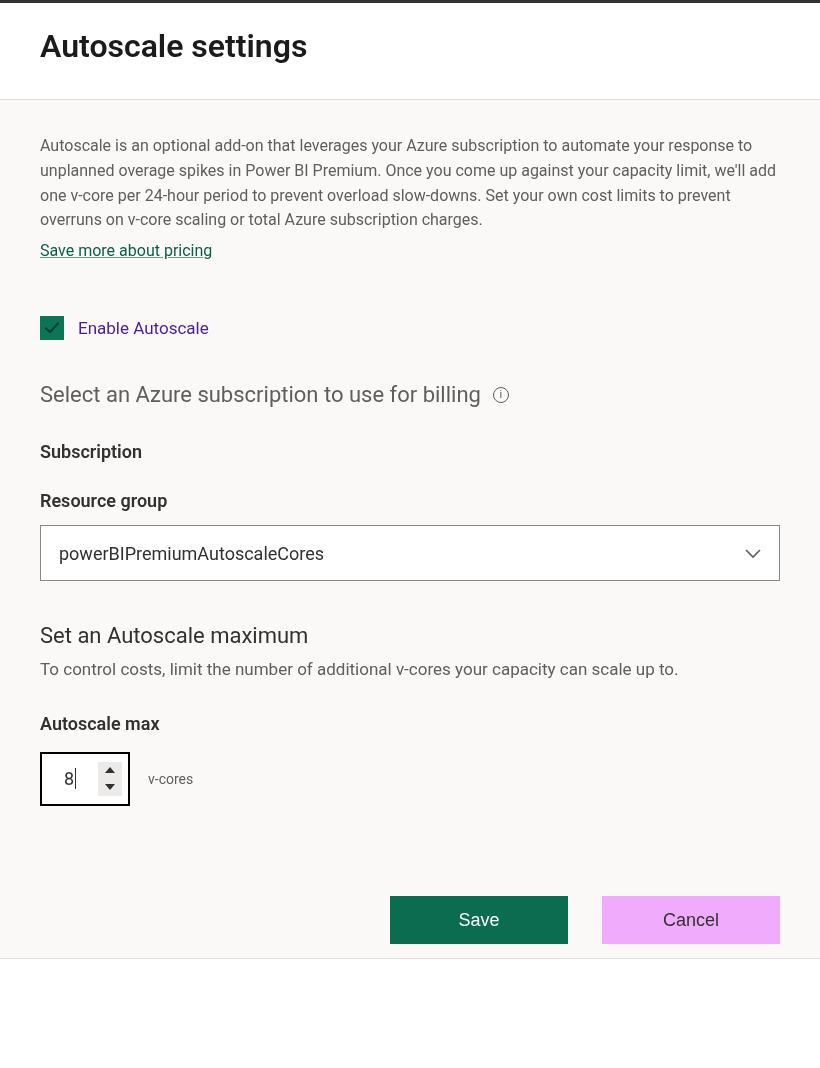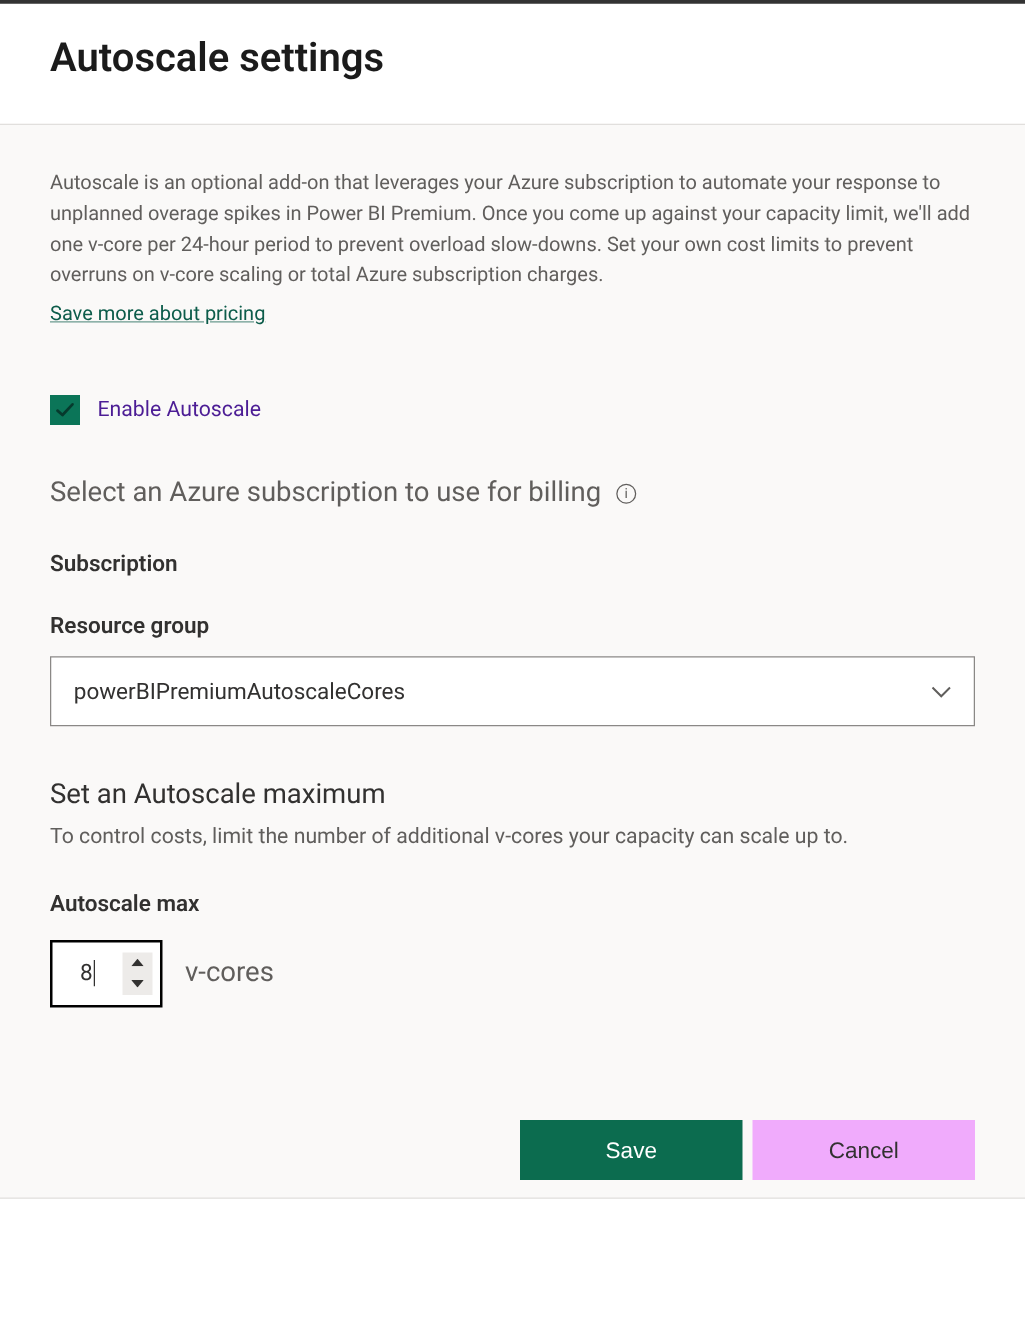--- a/index.html
+++ b/index.html
@@ -148,30 +148,30 @@
   }
   .spin-btn {
     flex: 1;
     display: flex;
     align-items: center;
     justify-content: center;
     cursor: pointer;
     color: #323130;
   }
   .units {
-    font-size: 22px;
+    font-size: 14px;
     color: #605e5c;
     text-align: center;
   }
   .footer {
     position: absolute;
     bottom: 16px;
     right: 40px;
     display: flex;
-    gap: 8px;
+    gap: 34px;
   }
   .btn {
     min-width: 178px;
     height: 48px;
     display: inline-flex;
     align-items: center;
     justify-content: center;
     font-size: 18px;
     border: none;
     cursor: pointer;

